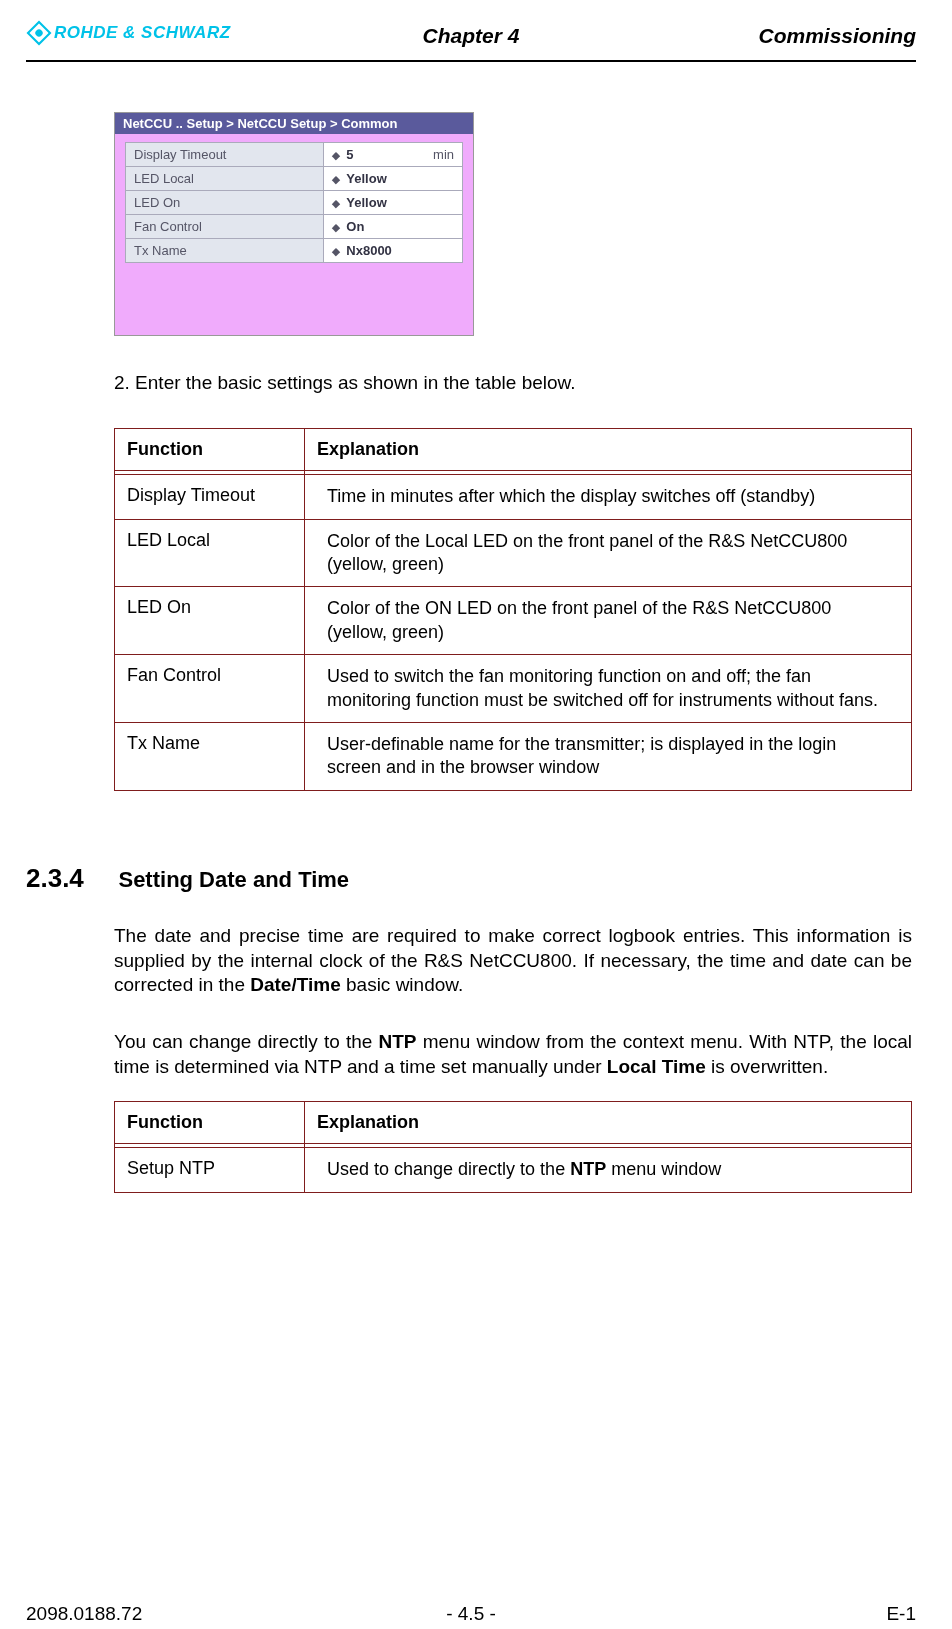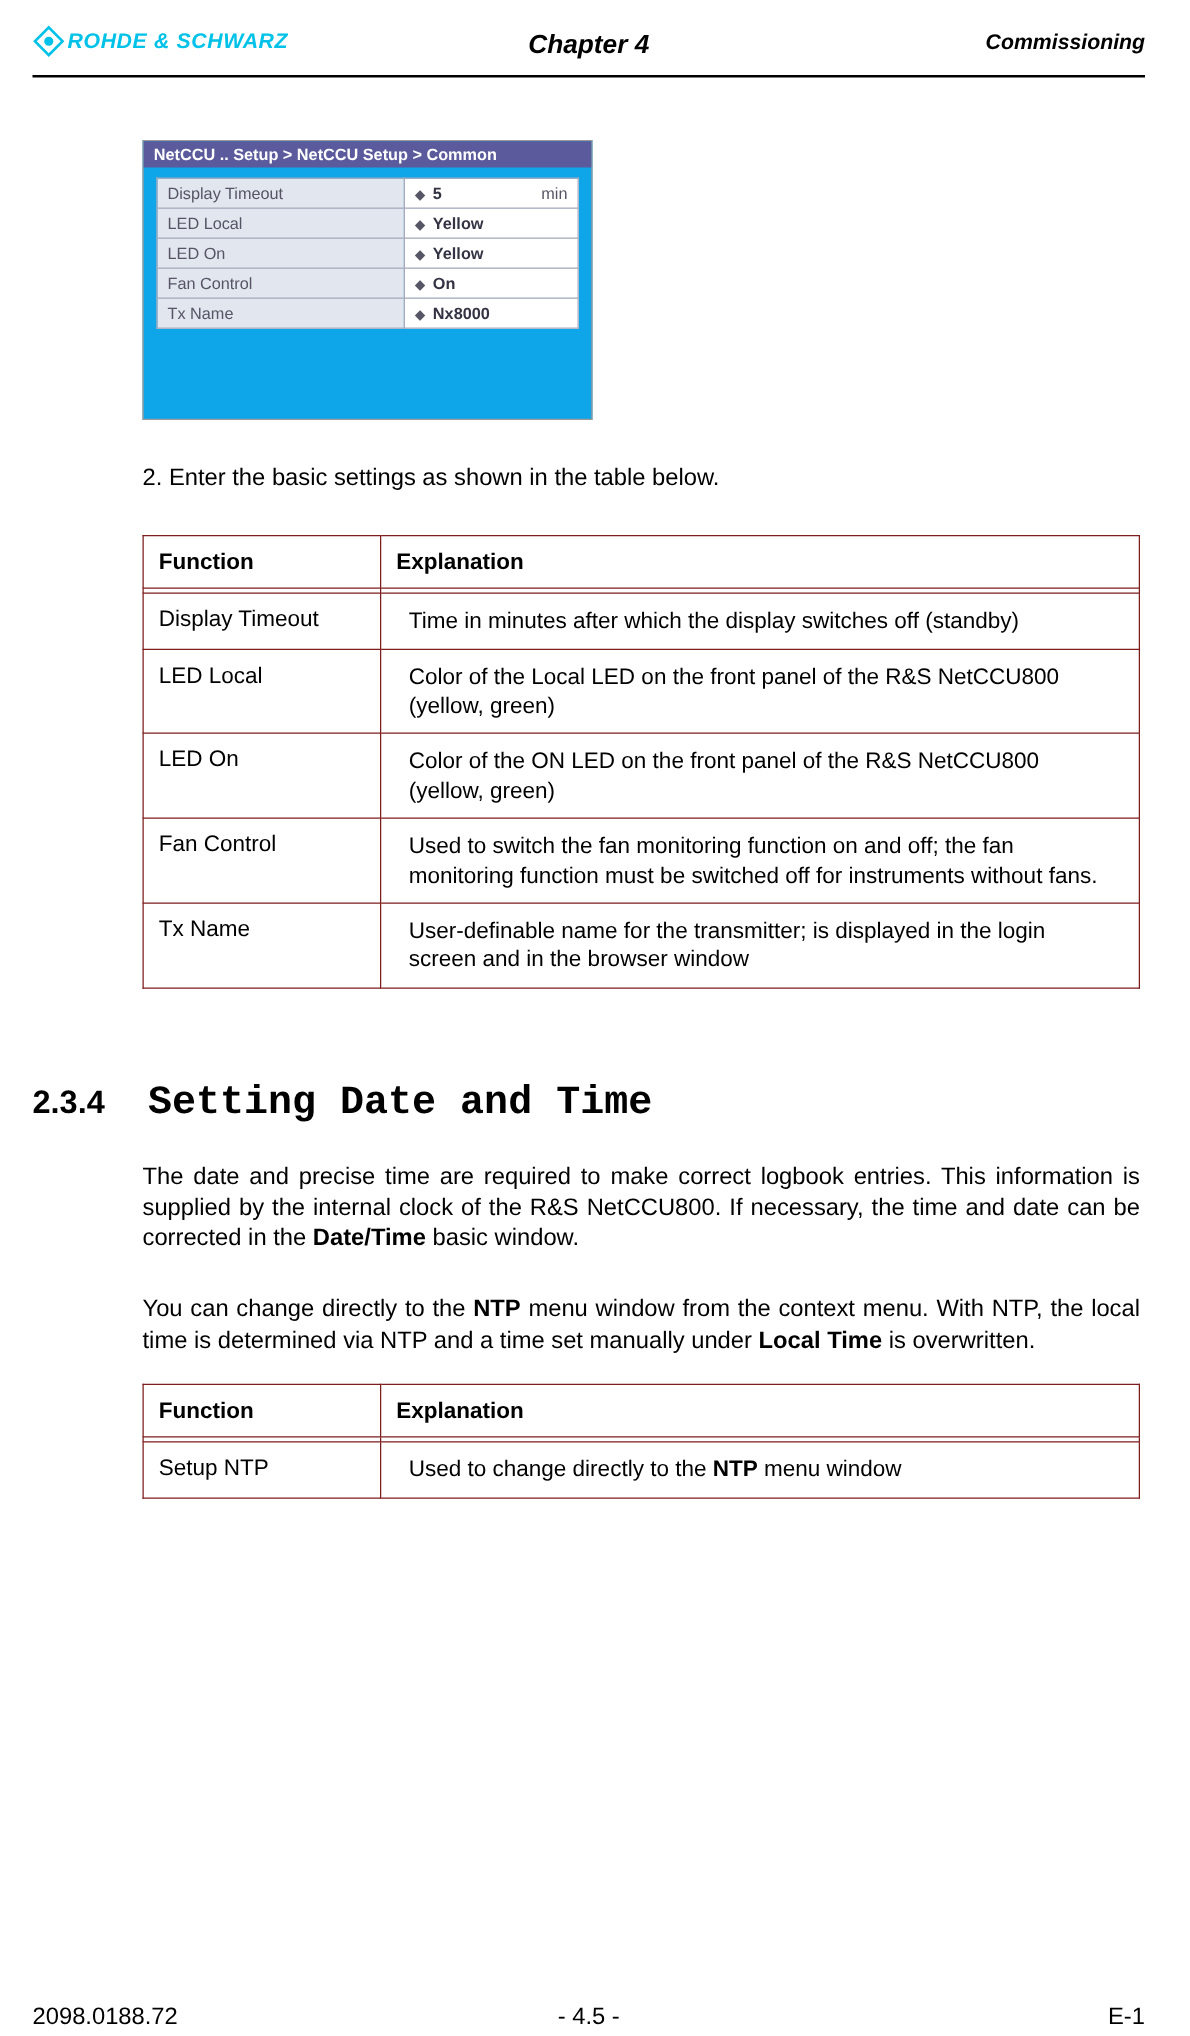--- a/index.html
+++ b/index.html
@@ -3,41 +3,41 @@
   <meta charset="utf-8">
   <style>
     * { box-sizing: border-box; margin: 0; padding: 0; }
     body { width: 952px; height: 1629px; background: #fff; font-family: Arial, Helvetica, sans-serif; color: #000; position: relative; }
     .page { padding: 24px 36px 0 26px; }
     .header { border-bottom: 2px solid #000; padding-bottom: 4px; margin-bottom: 50px; position: relative; height: 38px; }
     .logo { position: absolute; left: 0; top: -4px; display: flex; align-items: center; gap: 2px; }
     .logo-icon { width: 26px; height: 26px; }
     .logo-text { font-family: Arial, sans-serif; font-weight: 900; font-size: 17px; letter-spacing: 0.5px; color: #00c2e8; font-style: italic; }
     .chapter { position: absolute; left: 50%; transform: translateX(-50%); font-weight: bold; font-style: italic; font-size: 21px; }
-    .commissioning { position: absolute; right: 0; font-weight: bold; font-style: italic; font-size: 17px; }
+    .commissioning { position: absolute; right: 0; font-weight: bold; font-style: italic; font-size: 21px; }
     .content { padding-left: 88px; padding-right: 4px; }
-    .screenshot { border: 1px solid #999; width: 360px; margin-bottom: 36px; background: #0ea5e9; }
+    .screenshot { border: 1px solid #999; width: 360px; margin-bottom: 36px; background: #f0abfc; }
     .sc-title { background: #5a5a9c; color: #fff; font-family: Verdana, sans-serif; font-weight: bold; font-size: 13px; padding: 3px 8px; }
     .sc-body { padding: 8px 10px 72px 10px; }
     .sc-table { border-collapse: collapse; width: 100%; }
     .sc-table td { border: 1px solid #aab; background: #e2e6ee; font-family: Verdana, sans-serif; font-size: 13px; color: #556; padding: 4px 8px; }
     .sc-table td.val { background: #fff; color: #334; font-weight: bold; }
     .spin { display: inline-block; vertical-align: middle; margin-right: 6px; font-size: 11px; color: #556; }
     .sc-table td.val .spin { font-weight: normal; }
     .right-unit { float: right; font-weight: normal; color: #556; }
     .step { font-size: 19px; margin-bottom: 34px; }
     .desc-table { border-collapse: collapse; width: 100%; margin-bottom: 72px; }
     .desc-table th, .desc-table td { border: 1px solid #7f1d1d; text-align: left; font-size: 18px; vertical-align: top; }
     .desc-table th { font-weight: bold; padding: 10px 12px; }
     .header-divider td { padding: 0; }
     .header-divider .gap { height: 4px; border-top: none; }
     .desc-table td.fn { width: 190px; padding: 10px 12px; }
     .desc-table td.ex { padding: 10px 22px; line-height: 1.3; }
     .section-num { display: inline-block; width: 88px; font-size: 26px; font-weight: bold; }
-    .section-title { font-size: 32px; font-weight: bold; font-family: Liberation Mono, monospace; }
+    .section-title { font-size: 22px; font-weight: bold; }
     .section-row { margin-left: -88px; margin-bottom: 30px; }
     .para { font-size: 19px; line-height: 1.3; text-align: justify; margin-bottom: 32px; }
     .subheading { font-size: 19px; font-weight: bold; margin-bottom: 24px; }
     .footer { position: absolute; bottom: 26px; left: 26px; right: 36px; font-size: 19px; }
     .footer-left { position: absolute; left: 0; }
     .footer-center { position: absolute; left: 50%; transform: translateX(-50%); }
     .footer-right { position: absolute; right: 0; margin-left: 40px; }
     b { font-weight: bold; }
   </style>
 </head>

